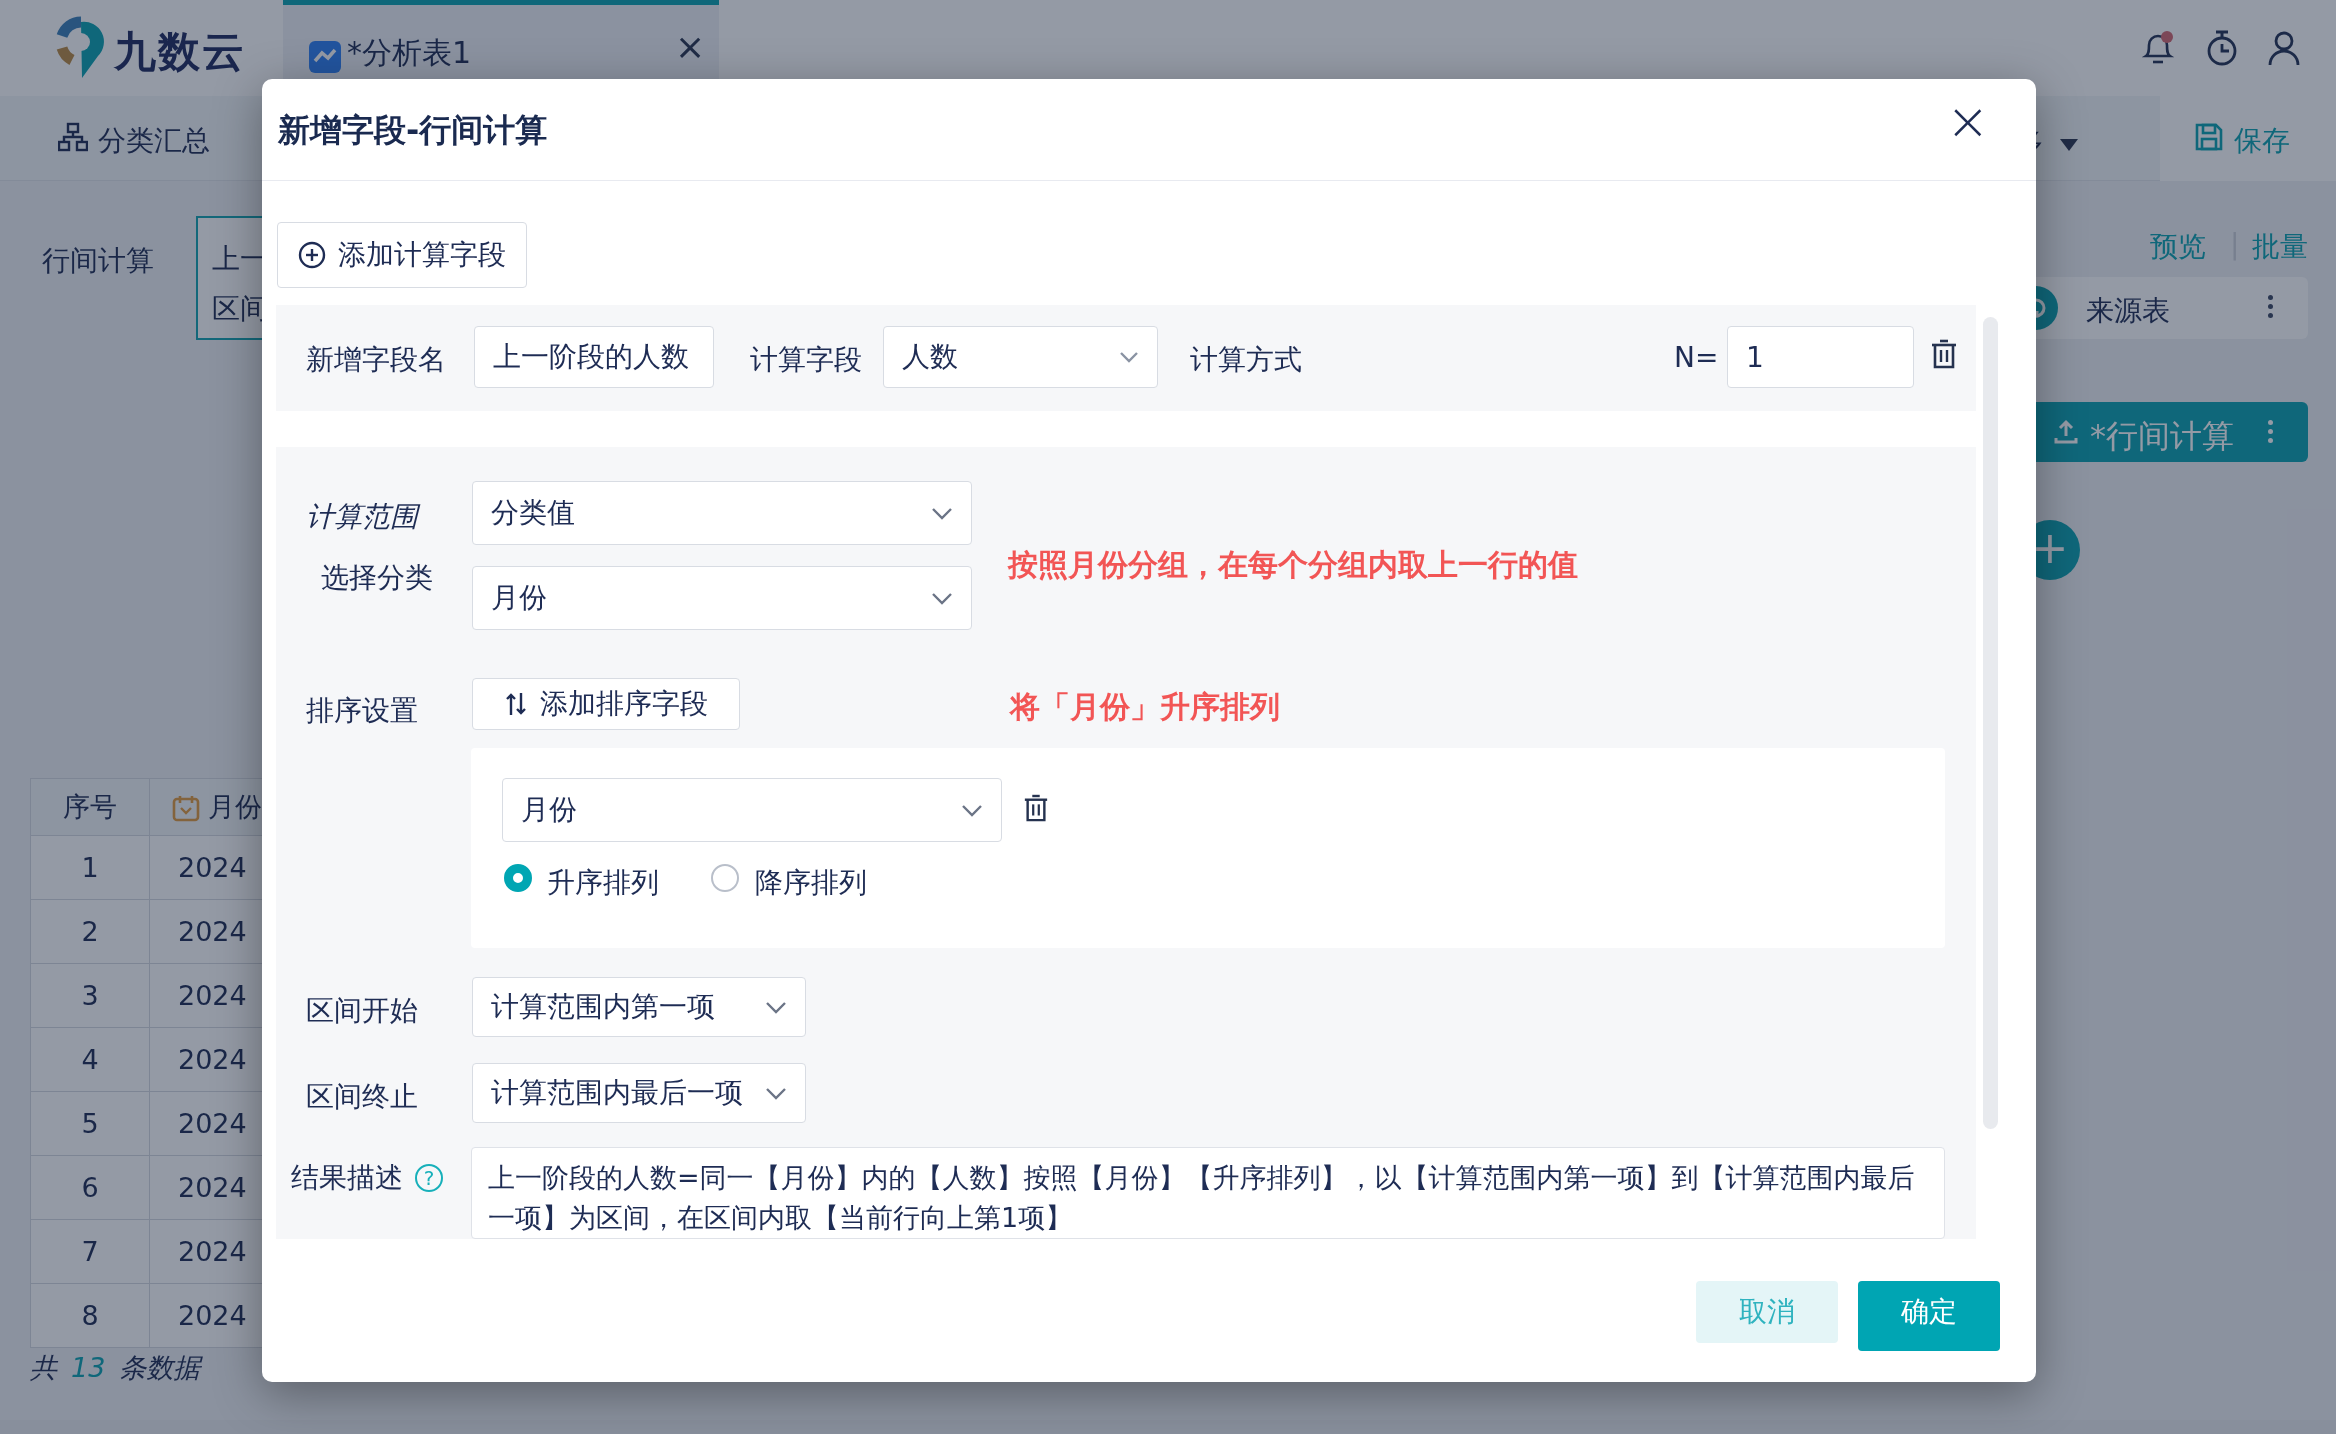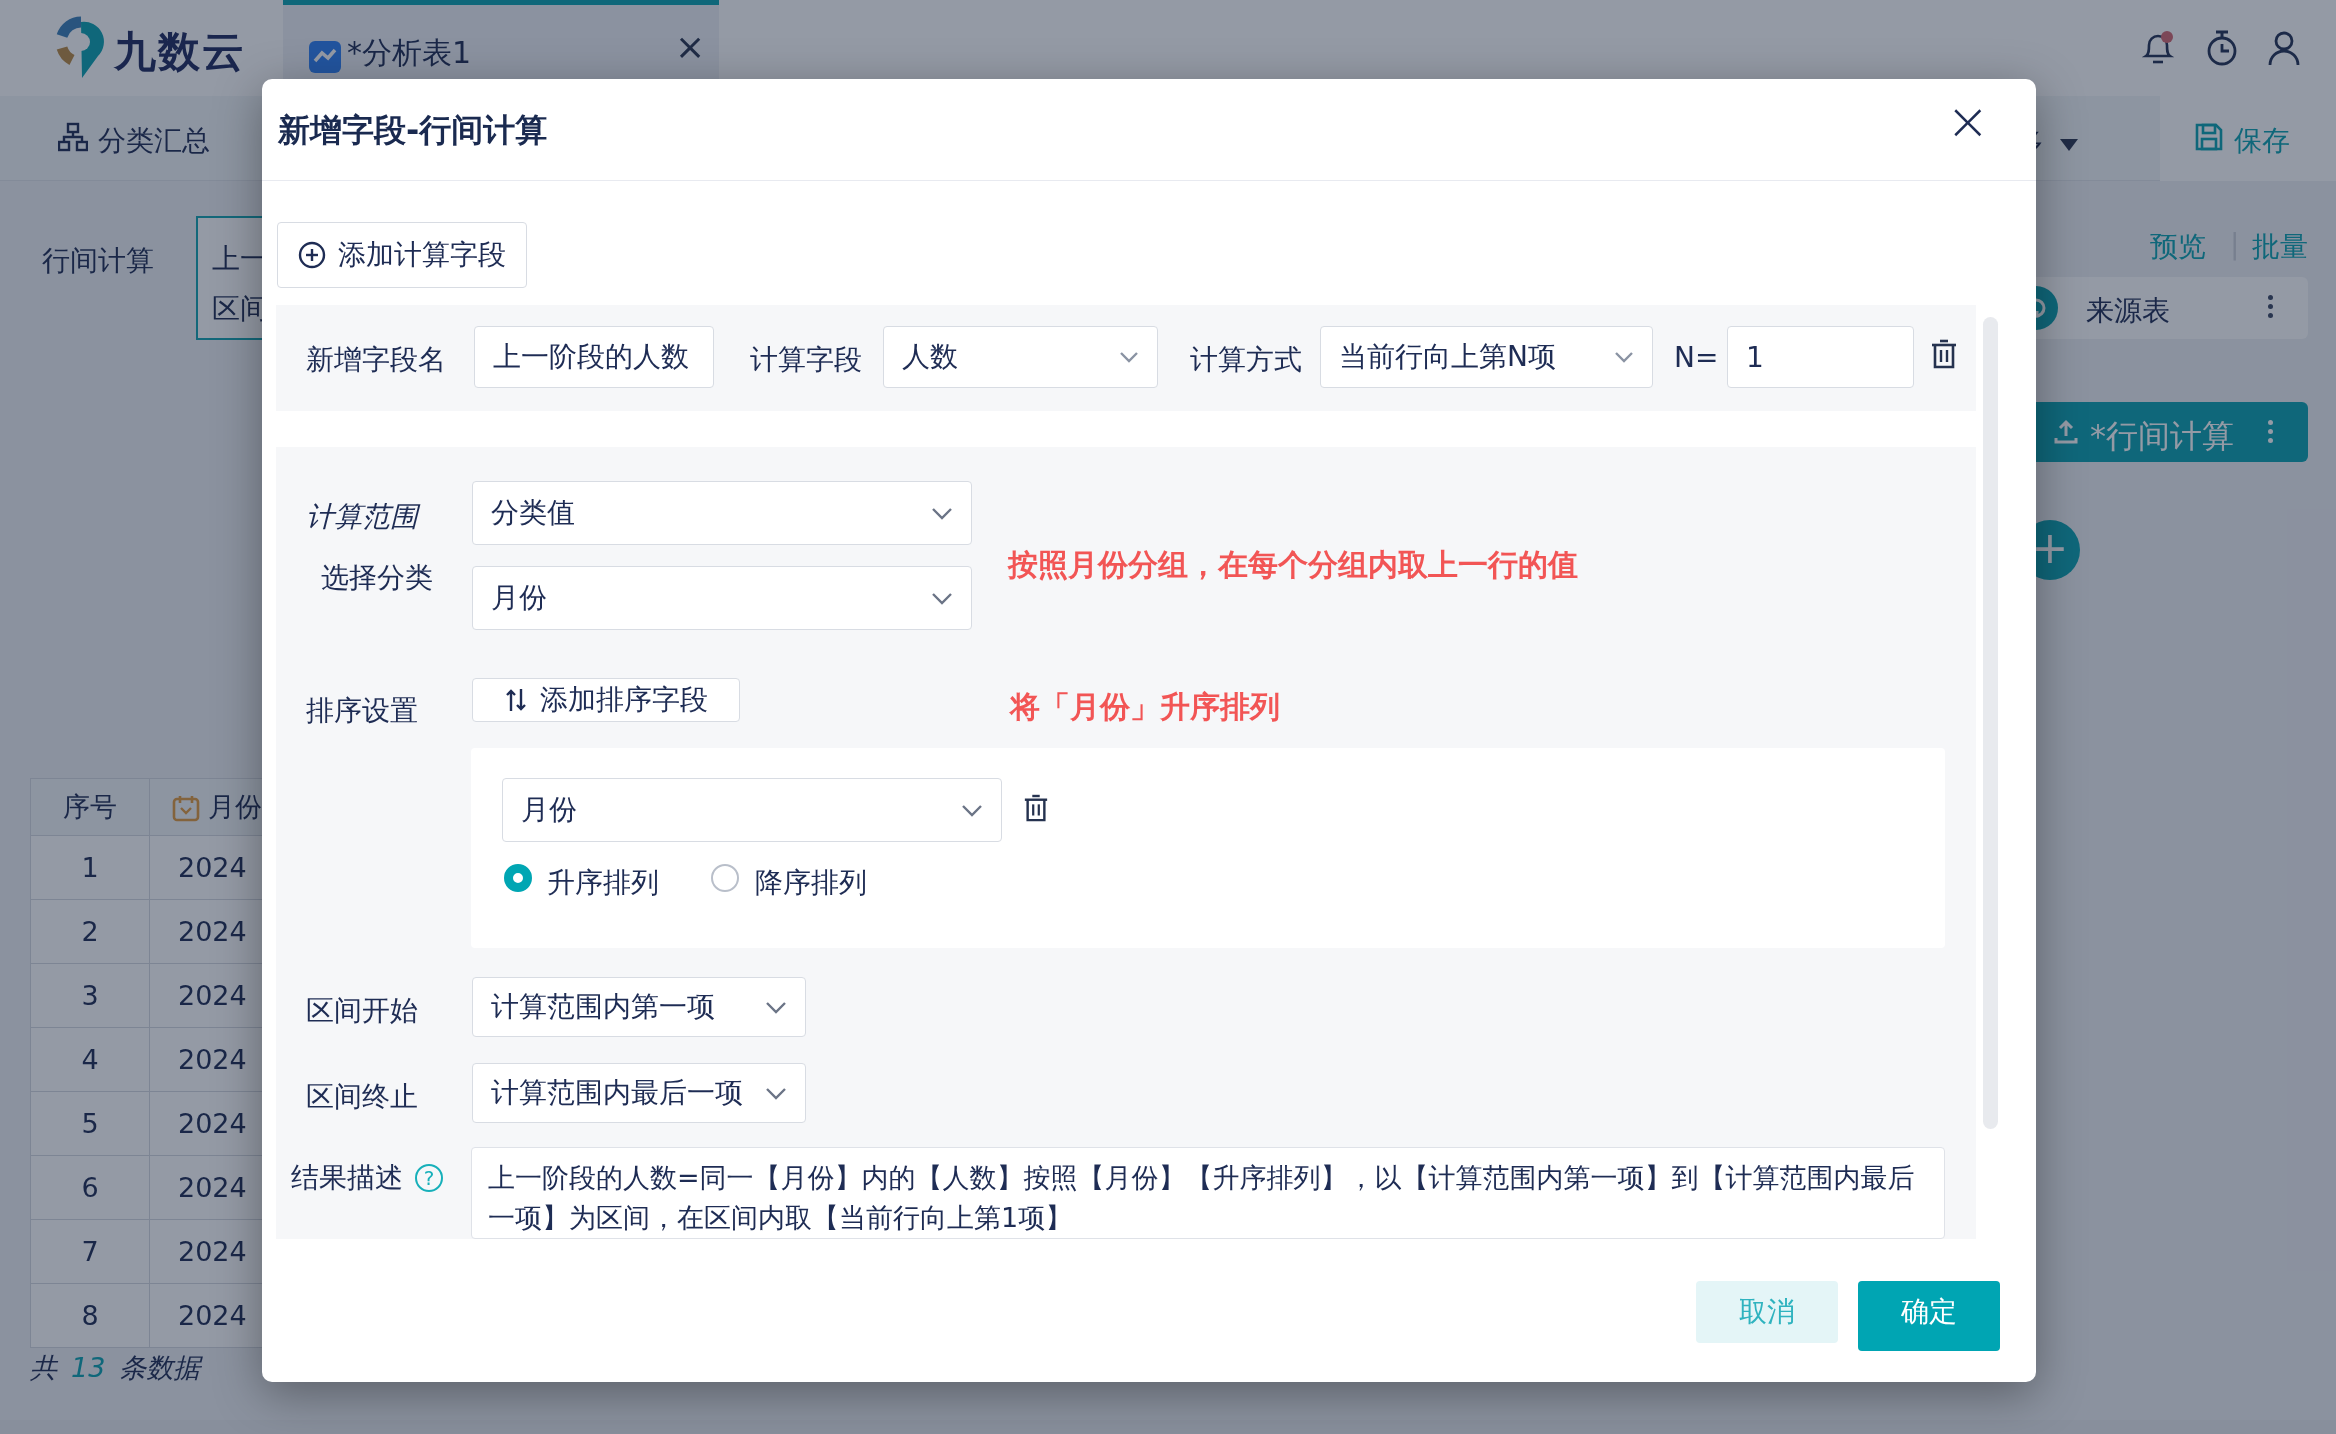--- a/index.html
+++ b/index.html
@@ -245,26 +245,20 @@
     <span class="f-label" style="left:44px;top:262px;">新增字段名</span>
     <div class="inp" style="left:212px;top:247px;width:240px;height:62px;">上一阶段的人数</div>
     <span class="f-label" style="left:488px;top:262px;">计算字段</span>
     <div class="dd" style="left:621px;top:247px;width:275px;height:62px;">
       <span>人数</span>
       <svg width="20" height="12" viewBox="0 0 20 12">
           <polyline points="2,2 10,10 18,2" stroke="#8a93a3" stroke-width="2.4" fill="none"></polyline>
         </svg>
     </div>
     <span class="f-label" style="left:928px;top:262px;">计算方式</span>
-    <div class="dd" style="left:1058px;top:247px;width:333px;height:62px;">
-      <span>当前行向上第N项</span>
-      <svg width="20" height="12" viewBox="0 0 20 12">
-          <polyline points="2,2 10,10 18,2" stroke="#8a93a3" stroke-width="2.4" fill="none"></polyline>
-        </svg>
-    </div>
     <span class="f-label" style="left:1412px;top:262px;">N=</span>
     <div class="inp" style="left:1465px;top:247px;width:187px;height:62px;">1</div>
     <span class="abs" style="left:1668px;top:260px;">
       <svg width="28" height="32" viewBox="0 0 28 32">
           <line x1="2" y1="6" x2="26" y2="6" stroke="#25324f" stroke-width="2.6"></line>
           <line x1="10" y1="2" x2="18" y2="2" stroke="#25324f" stroke-width="2.6"></line>
           <path d="M5 6 V28 H23 V6" stroke="#25324f" stroke-width="2.6" fill="none"></path>
           <line x1="11" y1="11" x2="11" y2="23" stroke="#25324f" stroke-width="2.4"></line>
           <line x1="17" y1="11" x2="17" y2="23" stroke="#25324f" stroke-width="2.4"></line>
         </svg>
@@ -284,21 +278,21 @@
     <div class="dd" style="left:210px;top:487px;width:500px;height:64px;">
       <span>月份</span>
       <svg width="22" height="13" viewBox="0 0 22 13">
           <polyline points="2,2 11,11 20,2" stroke="#6b7486" stroke-width="2.4" fill="none"></polyline>
         </svg>
     </div>
 
     <span class="red-note" style="left:746px;top:466px;">按照月份分组，在每个分组内取上一行的值</span>
 
     <span class="f-label" style="left:44px;top:613px;">排序设置</span>
-    <div class="btn-outline" style="left:210px;top:599px;width:268px;height:44px;">
+    <div class="btn-outline" style="left:210px;top:599px;width:268px;height:52px;">
       <svg width="24" height="26" viewBox="0 0 24 26">
         <path d="M7 24 V4 M3 8 L7 4 L11 8" stroke="#1e2c54" stroke-width="2.4" fill="none"></path>
         <path d="M17 2 V22 M13 18 L17 22 L21 18" stroke="#1e2c54" stroke-width="2.4" fill="none"></path>
       </svg>
       <span>添加排序字段</span>
     </div>
     <span class="red-note" style="left:748px;top:608px;">将「月份」升序排列</span>
 
     <div class="white-card">
       <div class="dd" style="left:31px;top:30px;width:500px;height:64px;">

